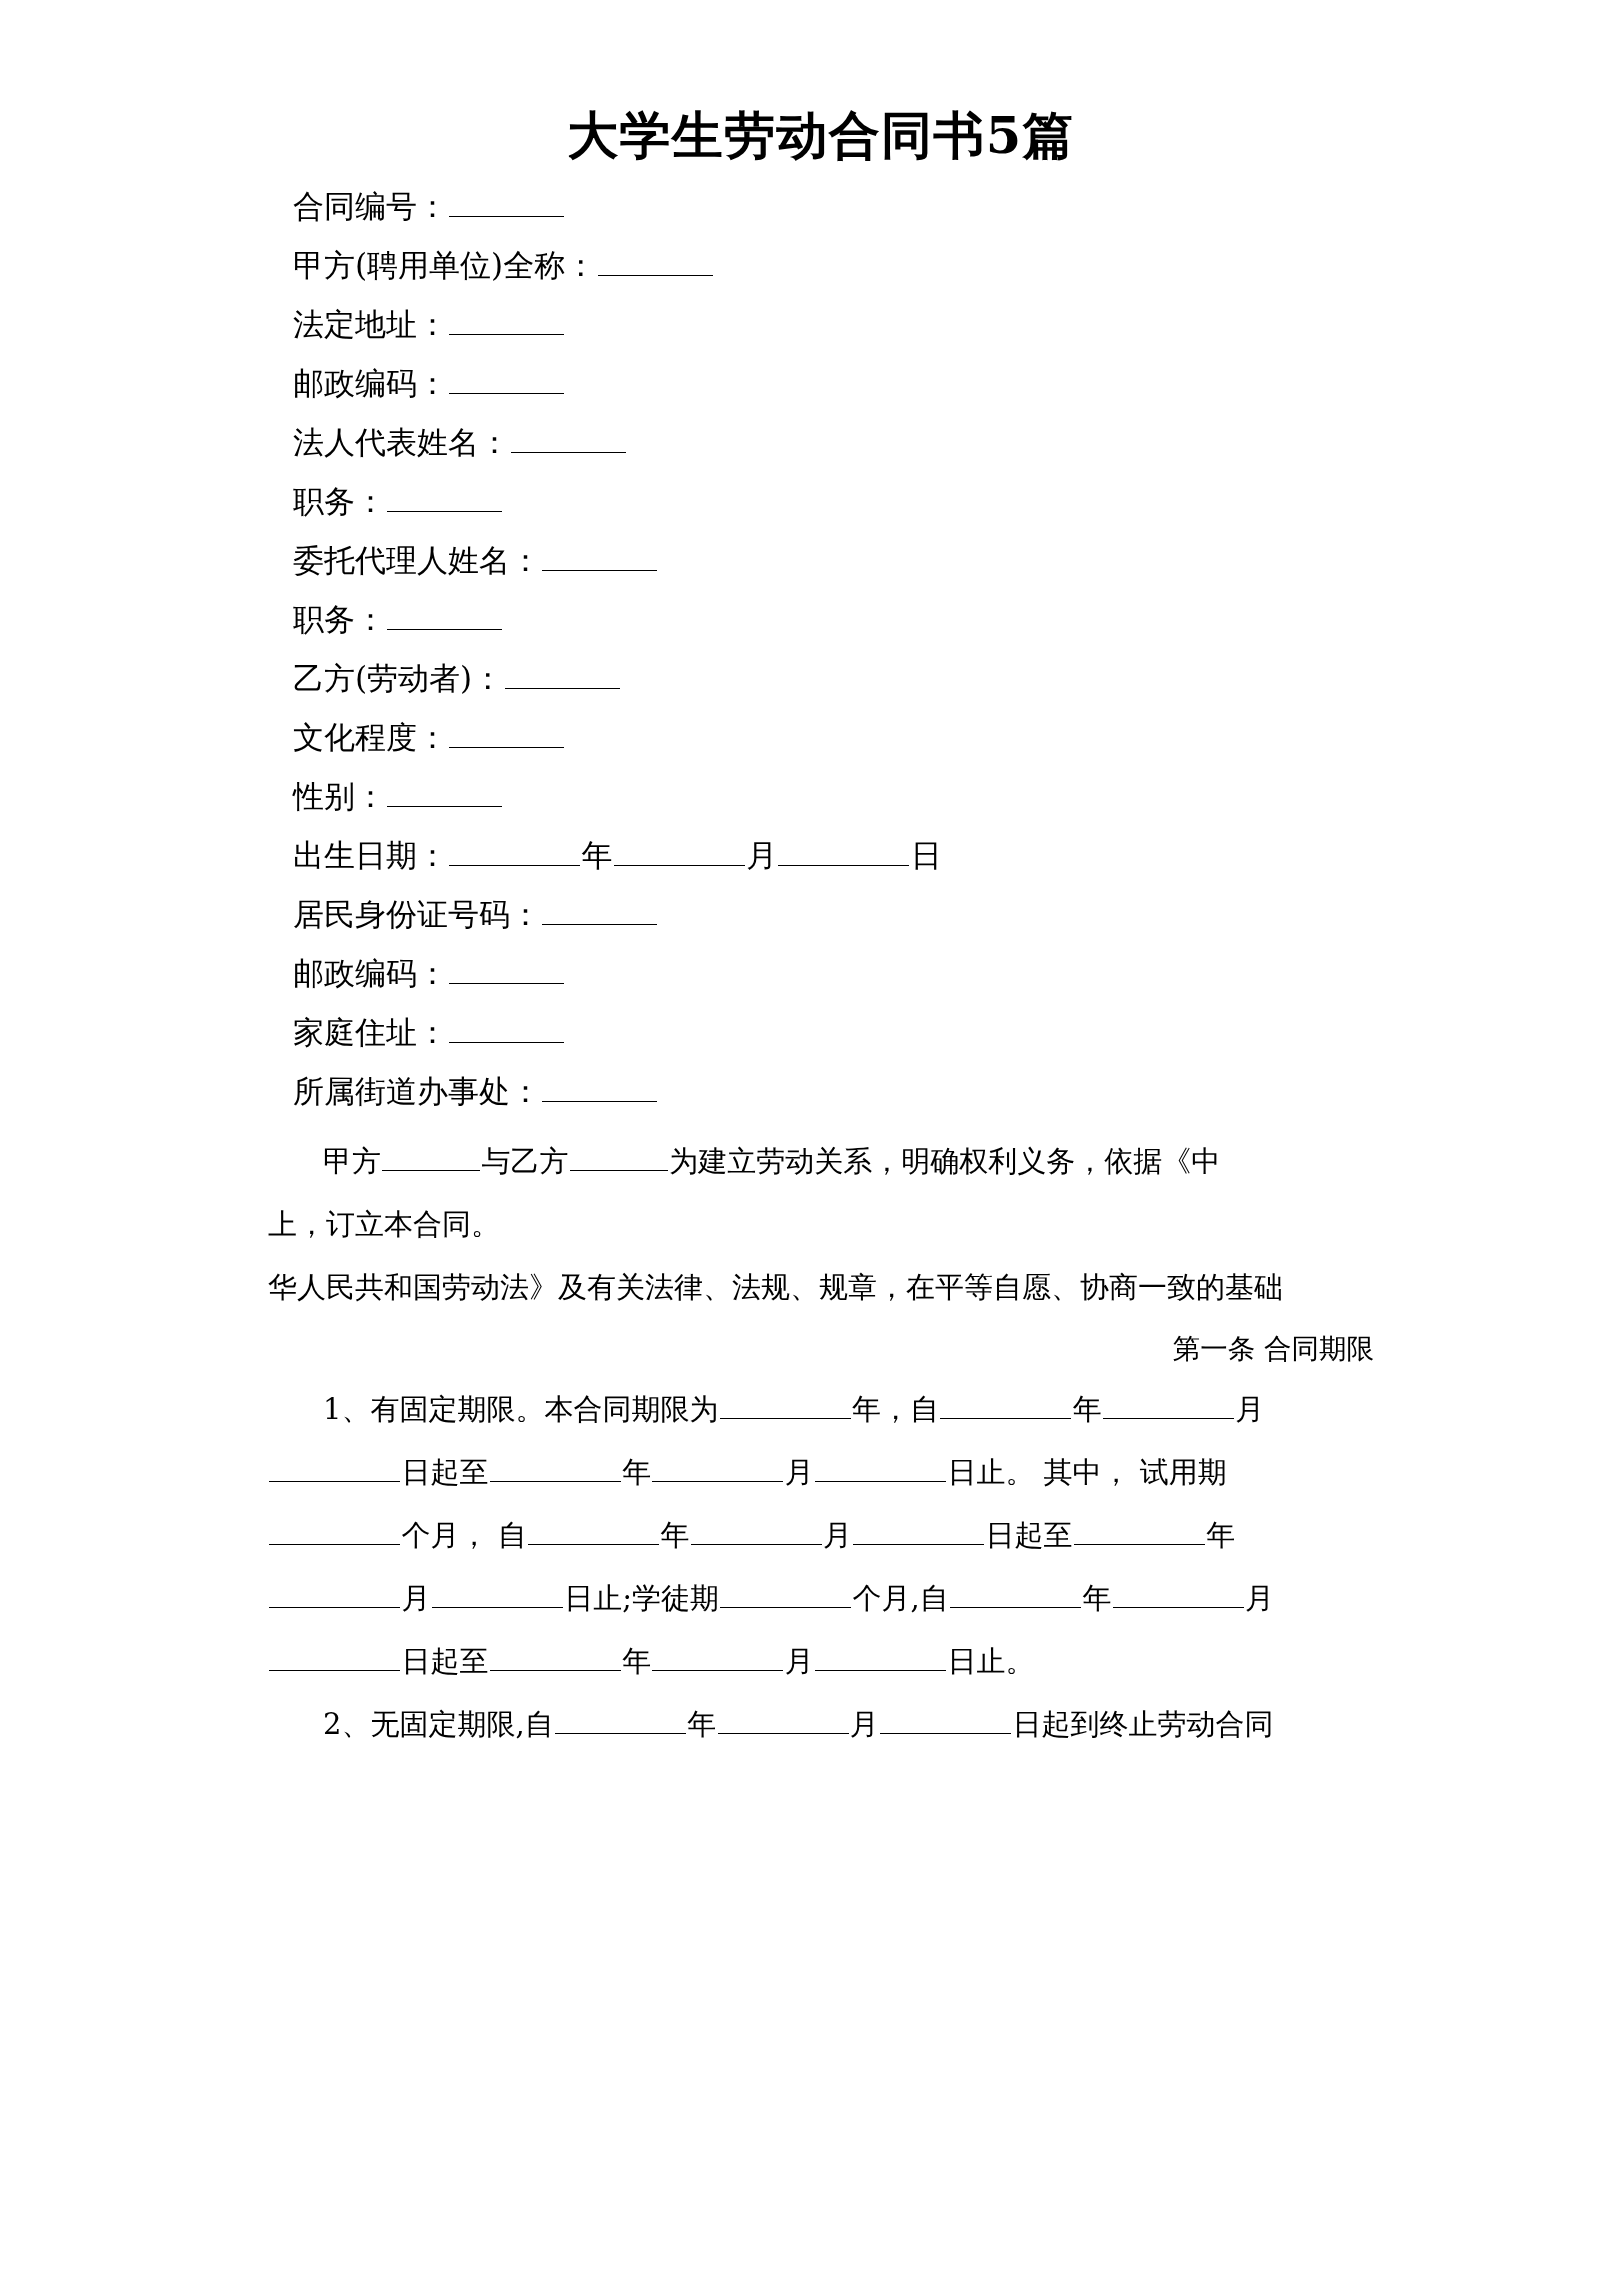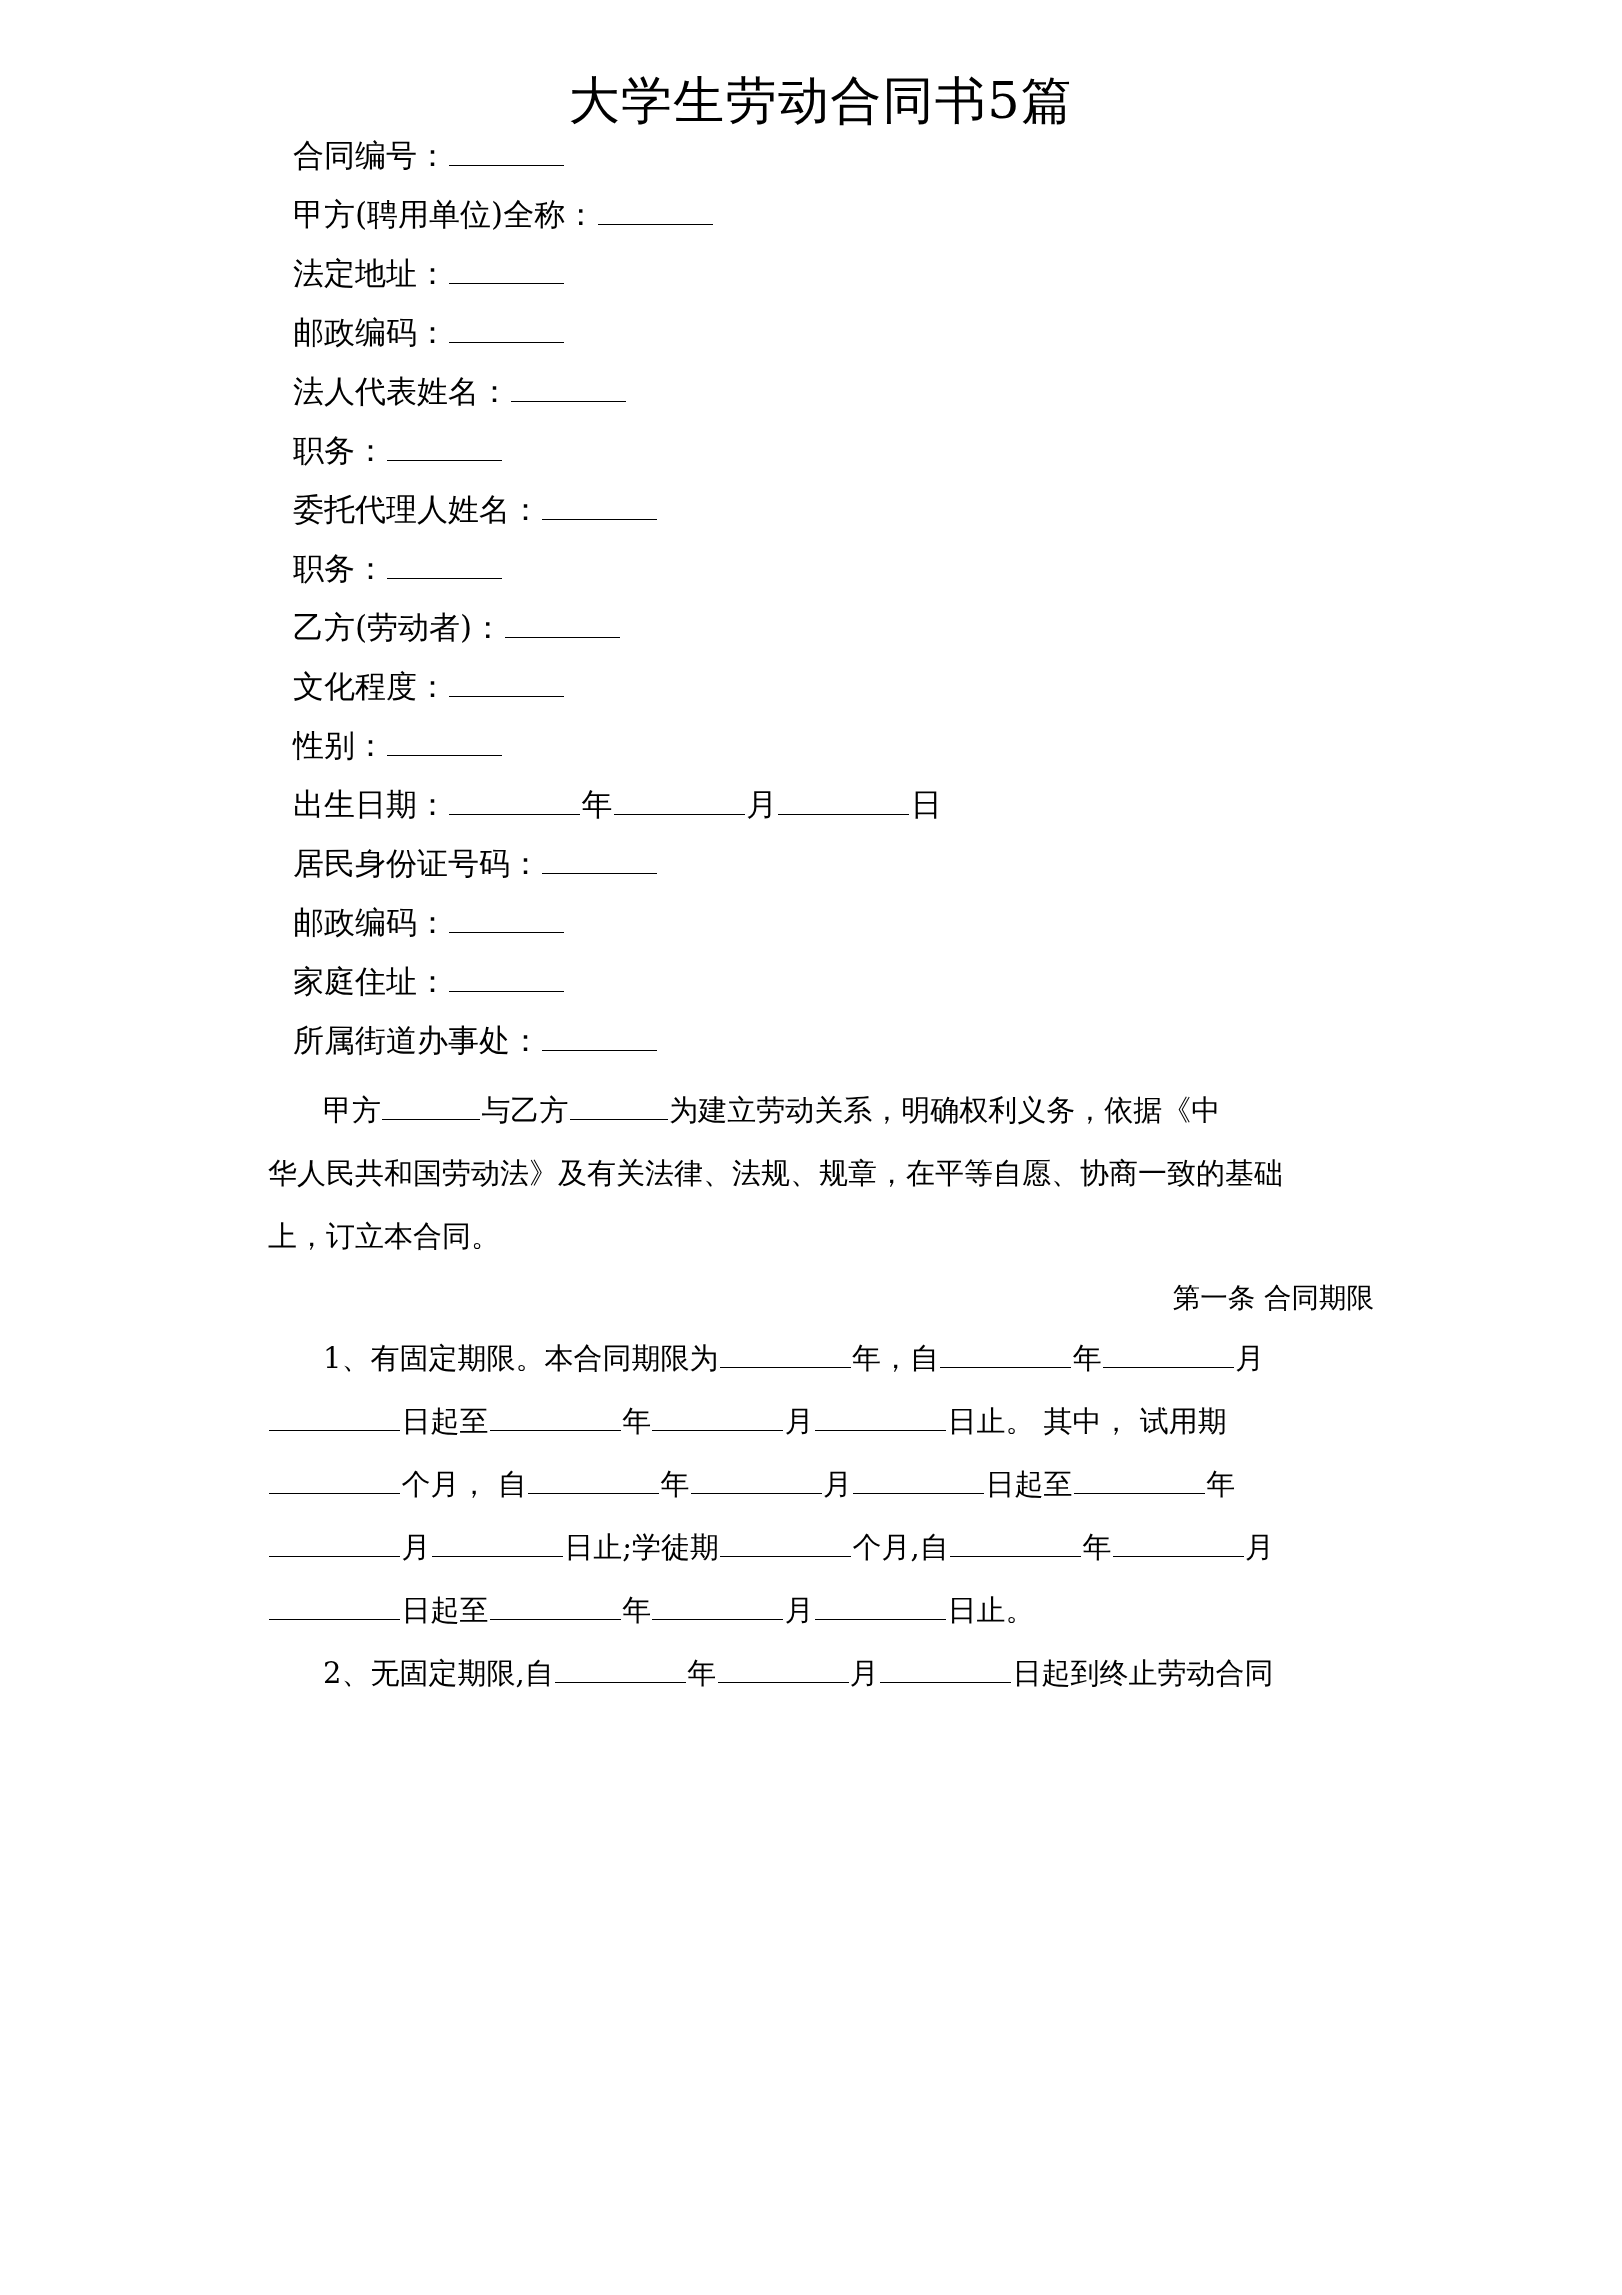--- a/index.html
+++ b/index.html
@@ -23,25 +23,25 @@
     position: absolute;
     left: 268px;
     top: 0;
     width: 1106px;
   }
 
   
   .doc-title {
     text-align: center;
     font-size: 51px;
-    font-weight: normal;
+    font-weight: bold;
     line-height: 1;
     letter-spacing: 1.3px;
-    margin: 0;
-    padding-top: 75px;
+    margin: 16px;
+    padding-top: 94px;
     padding-bottom: 0;
     white-space: nowrap;
   }
 
   
   .body-line {
     font-size: 27.5px;
     line-height: 59px;
     white-space: nowrap;
     padding-left: 25px;
@@ -155,22 +155,22 @@
     </div>
 
     <div class="field-row">
       <span>所属街道办事处：</span><span class="blank w-m"></span>
     </div>
 
     <div class="spacer-sm"></div>
 
     <div>
       <span class="jline indent"><span>甲方</span><span class="blank w-s"></span><span>与乙方</span><span class="blank w-s"></span><span>为建立劳动关系，明确权利义务，依据《中</span></span>
+      <span class="jline">上，订立本合同。</span>
       <span class="jline">华人民共和国劳动法》及有关法律、法规、规章，在平等自愿、协商一致的基础</span>
-      <span class="jline">上，订立本合同。</span>
     </div>
 
     <div class="body-line" style="padding-left:55px;text-align:right;">第一条  合同期限</div>
 
 
     <div>
       <span class="jline indent"><span>1、有固定期限。本合同期限为</span><span class="blank w-l"></span><span>年，自</span><span class="blank w-l"></span><span>年</span><span class="blank w-l"></span><span>月</span></span>
 
       <span class="jline"><span class="blank w-l"></span><span>日起至</span><span class="blank w-l"></span><span>年</span><span class="blank w-l"></span><span>月</span><span class="blank w-l"></span><span>日止。  其中，  试用期</span></span>
 

